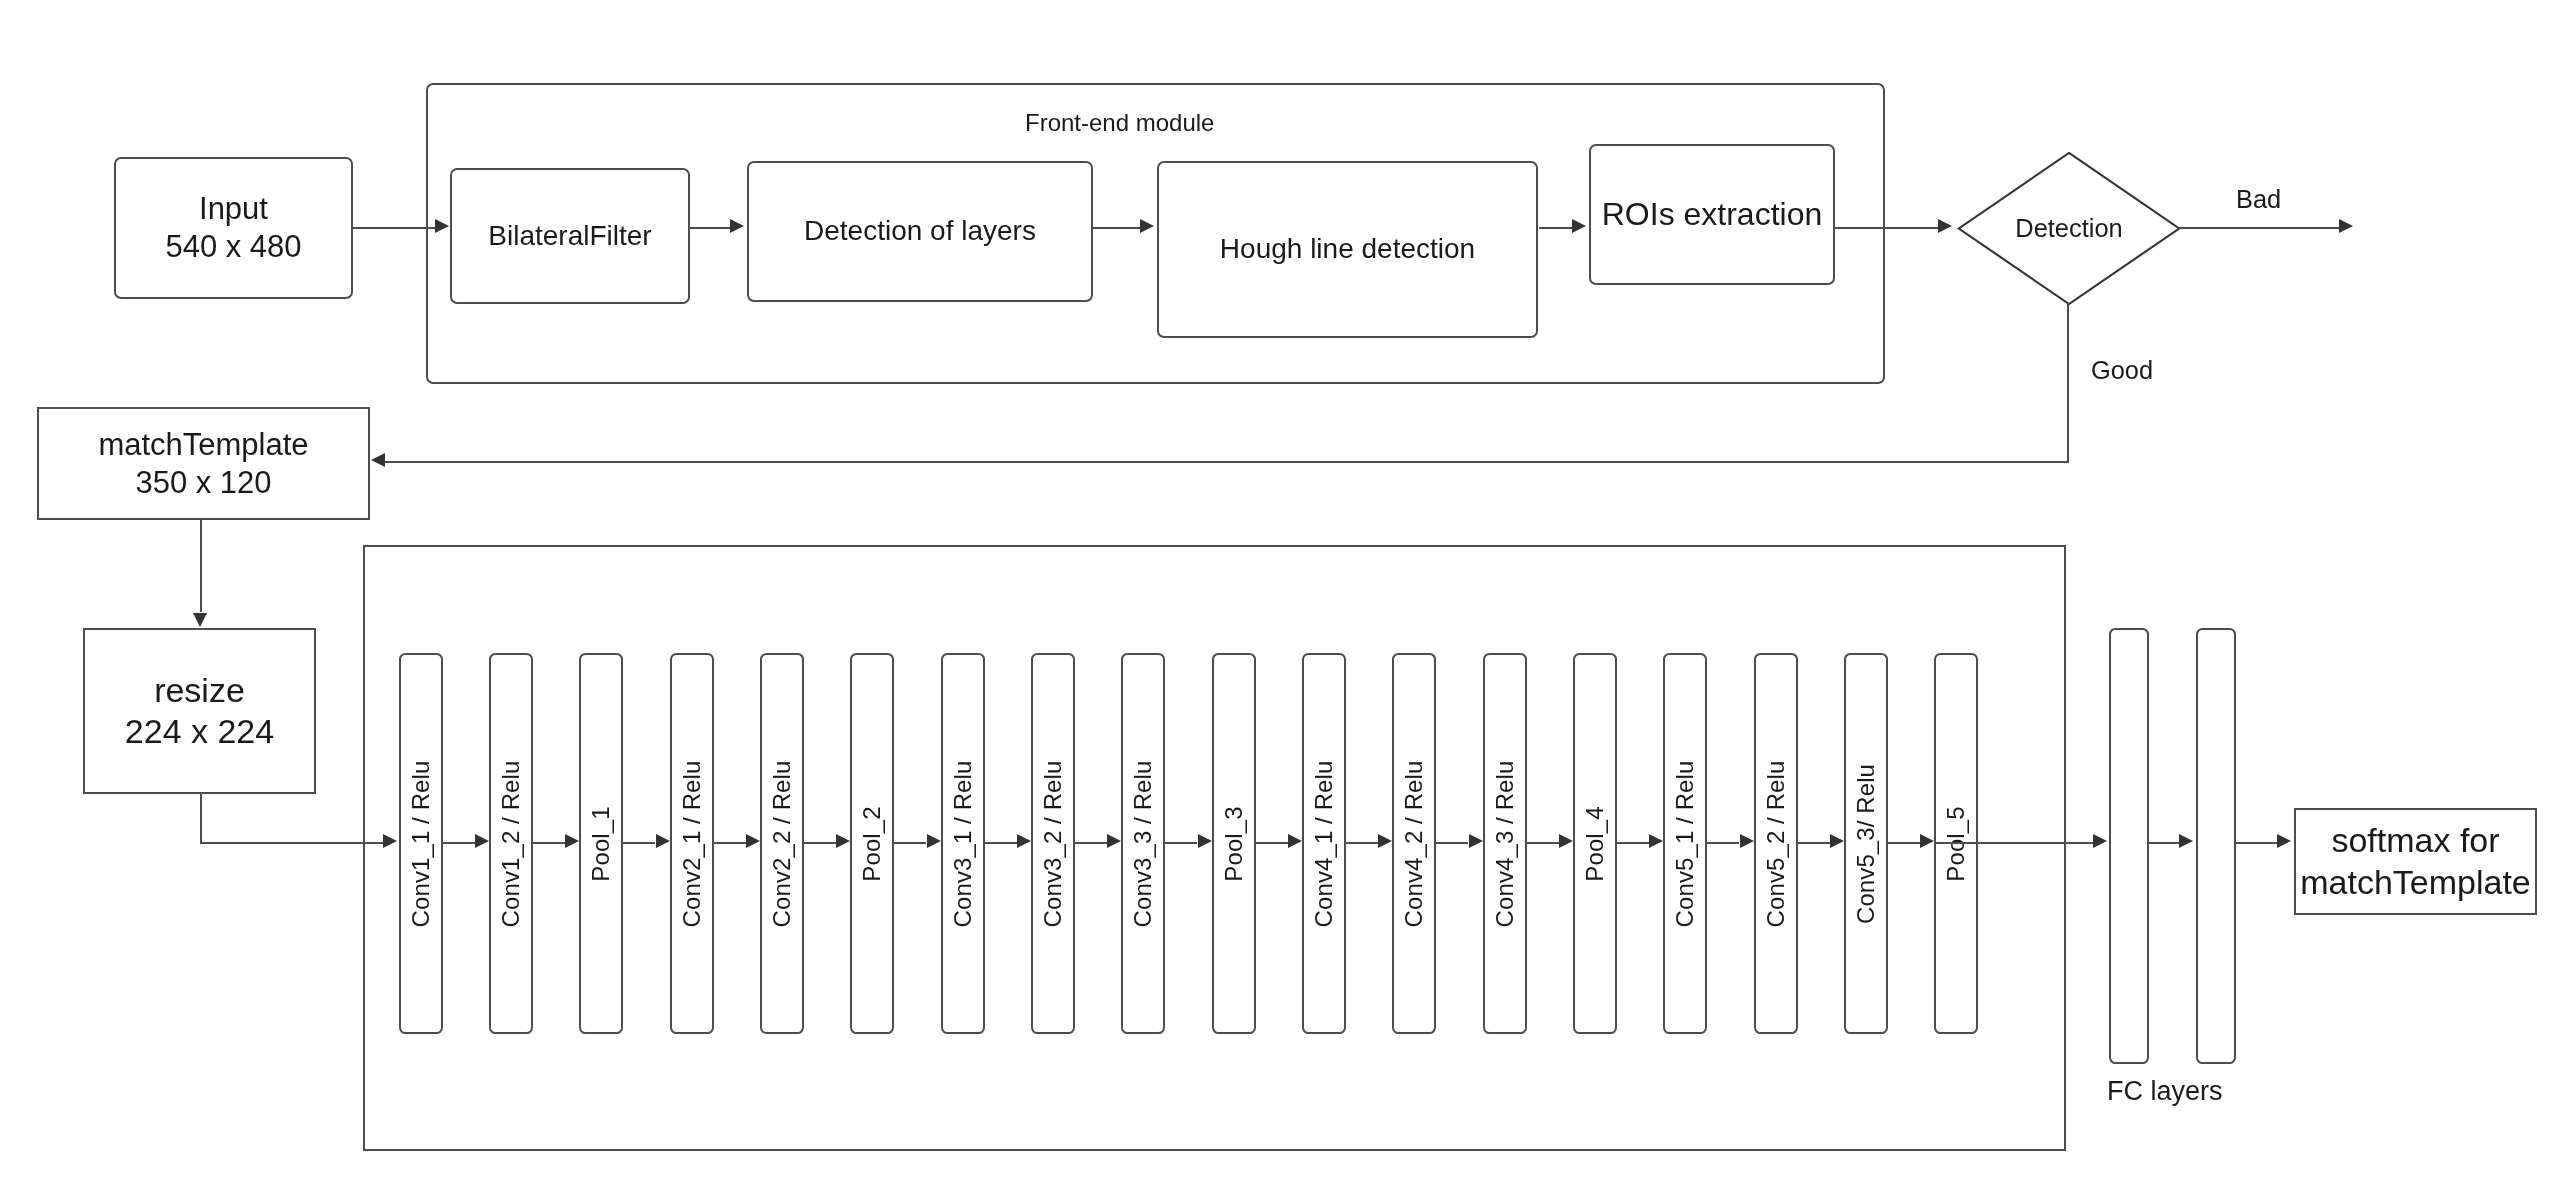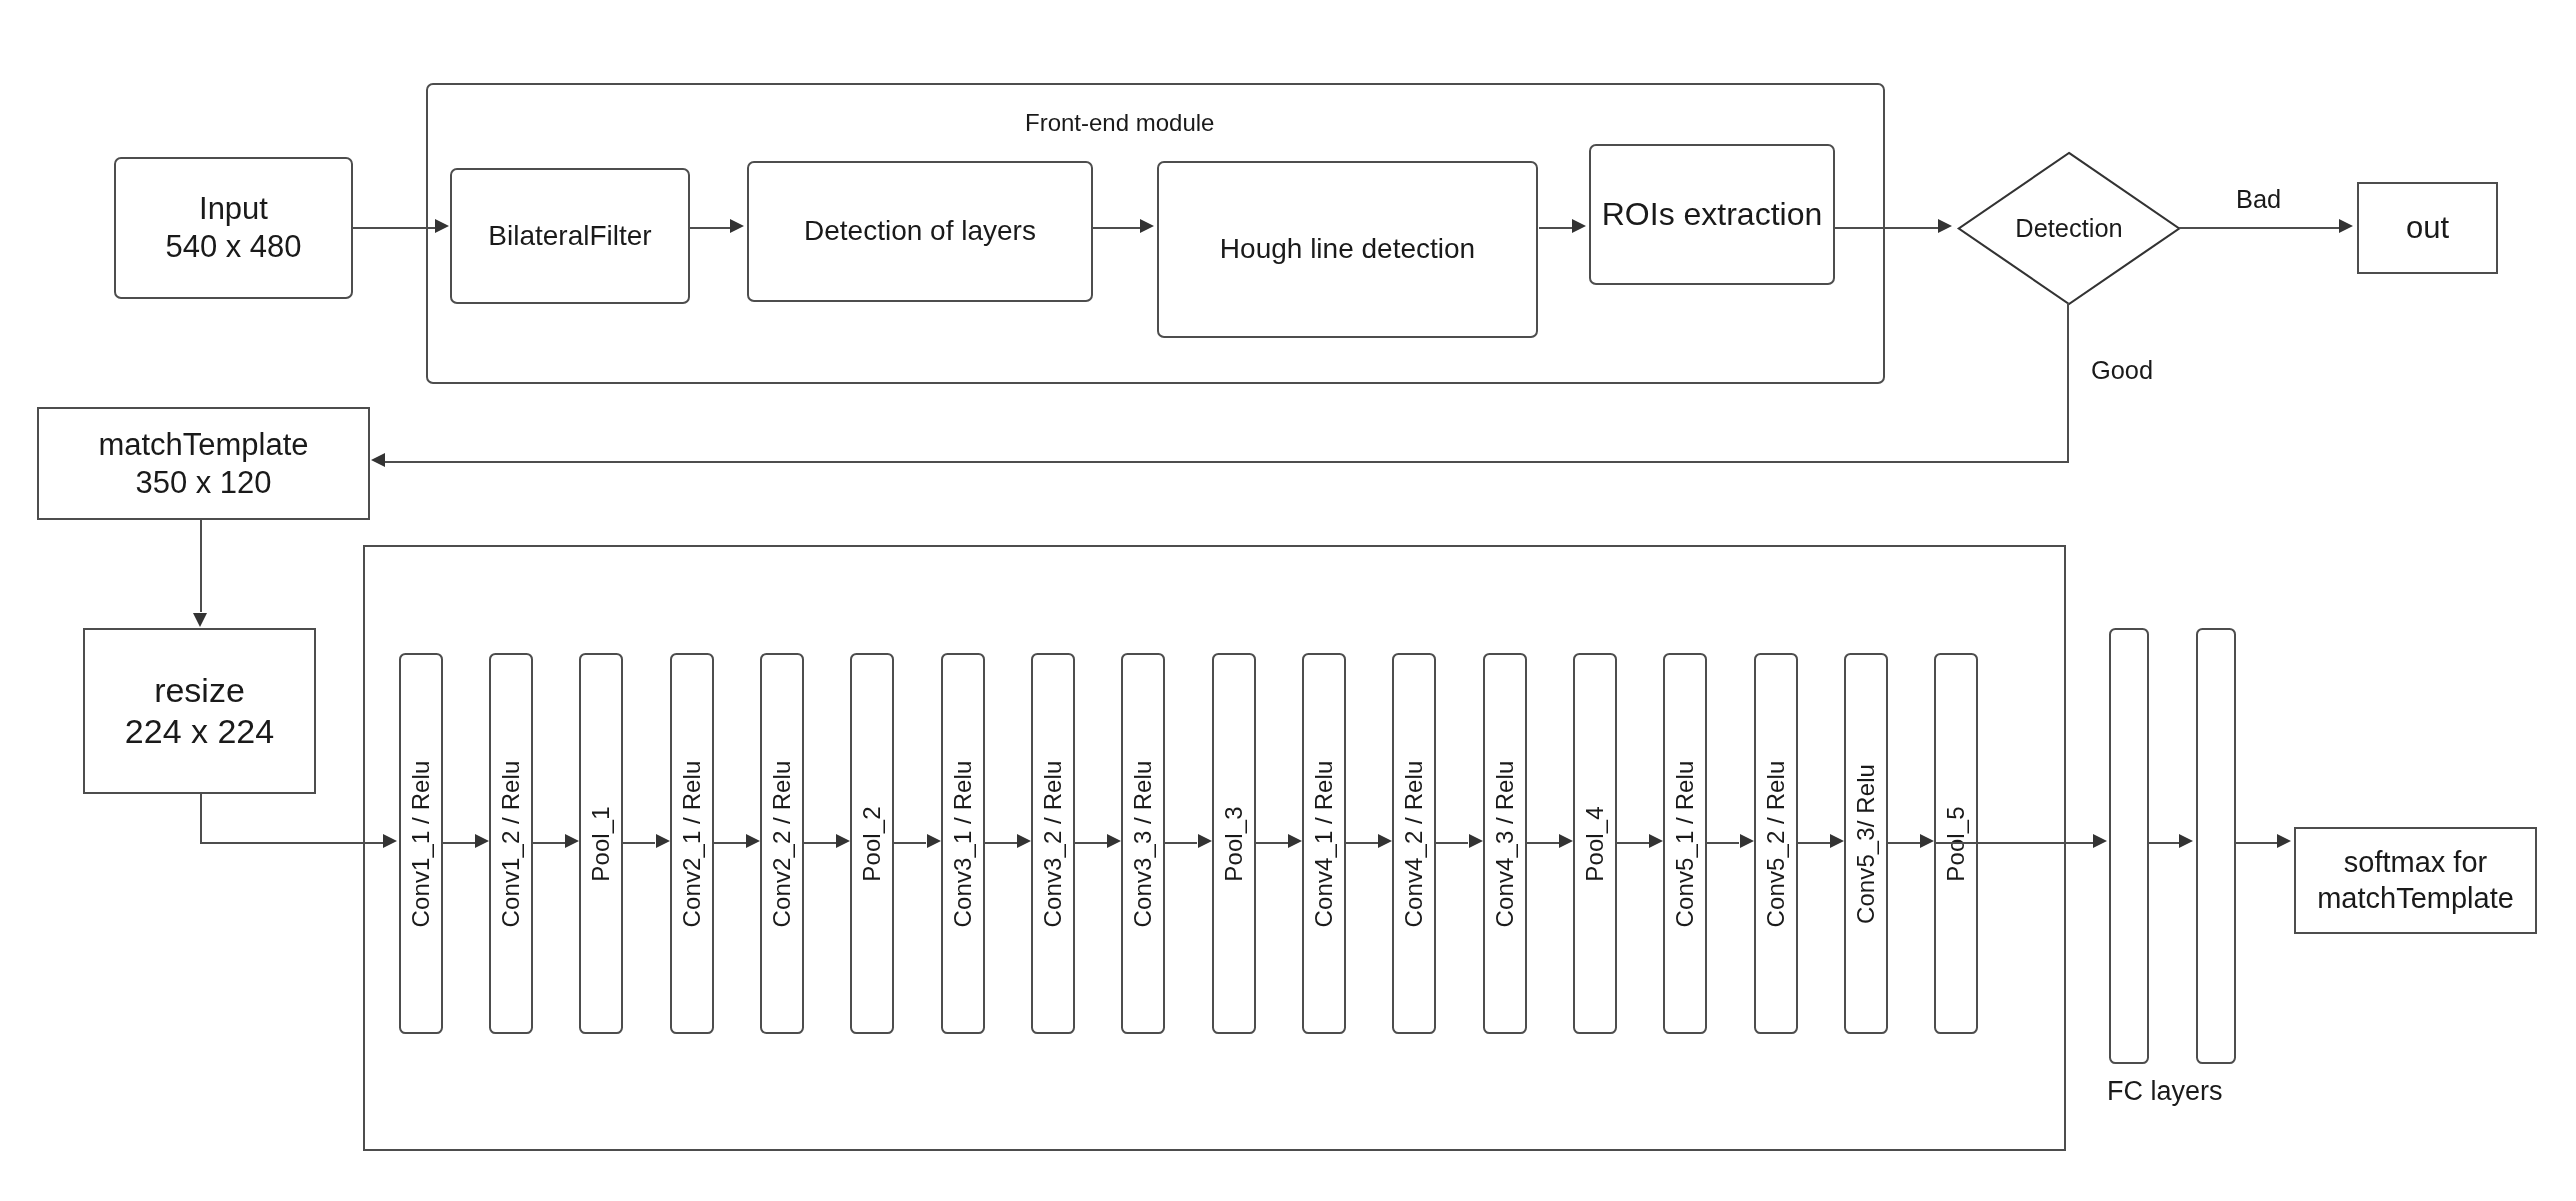--- a/index.html
+++ b/index.html
@@ -118,23 +118,20 @@
     <svg width="226" height="157" viewBox="0 0 320 222">
       <polygon points="160,4 316,111 160,218 4,111" fill="#ffffff" stroke="#333333" stroke-width="3"></polygon>
     </svg>
     <div class="diamond-label">Detection</div>
   </div>
 
   <div class="hline" style="left:2179px;top:227px;width:160px;"></div>
   <div class="arrow right" style="left:2339px;top:219px;"></div>
   <div class="ftext" style="left:2236px;top:185px;font-size:25.4px;">Bad</div>
 
-  <div class="node" style="left:2357px;top:182px;width:141px;height:92px;font-size:31px;">
-    <span class="ln">out</span>
-  </div>
 
   <div class="vline" style="left:2067px;top:303px;height:159px;"></div>
   <div class="ftext" style="left:2083px;top:356px;font-size:25.4px;margin-left:8px;">Good</div>
   <div class="hline" style="left:385px;top:461px;width:1684px;"></div>
   <div class="arrow left" style="left:371px;top:453px;"></div>
 
   <div class="node" style="left:37px;top:407px;width:333px;height:113px;font-size:31px;">
     <span class="ln">matchTemplate</span>
     <span class="ln">350 x 120</span>
   </div>
@@ -255,19 +252,19 @@
 
   <div class="vbar" style="left:2196px;top:628px;width:40px;height:436px;">
     <span class="vlabel"></span>
   </div>
 
   <div class="ftext" style="left:2107px;top:1076px;font-size:27px;">FC layers</div>
 
   <div class="hline" style="left:2235px;top:842px;width:42px;"></div>
   <div class="arrow right" style="left:2277px;top:834px;"></div>
 
-  <div class="node" style="left:2294px;top:827px;width:243px;height:107px;font-size:29px;">
+  <div class="node" style="left:2294px;top:808px;width:243px;height:107px;font-size:34px;">
     <span class="ln">softmax for</span>
     <span class="ln">matchTemplate</span>
   </div>
 
 </div>
 
 
 </body></html>

